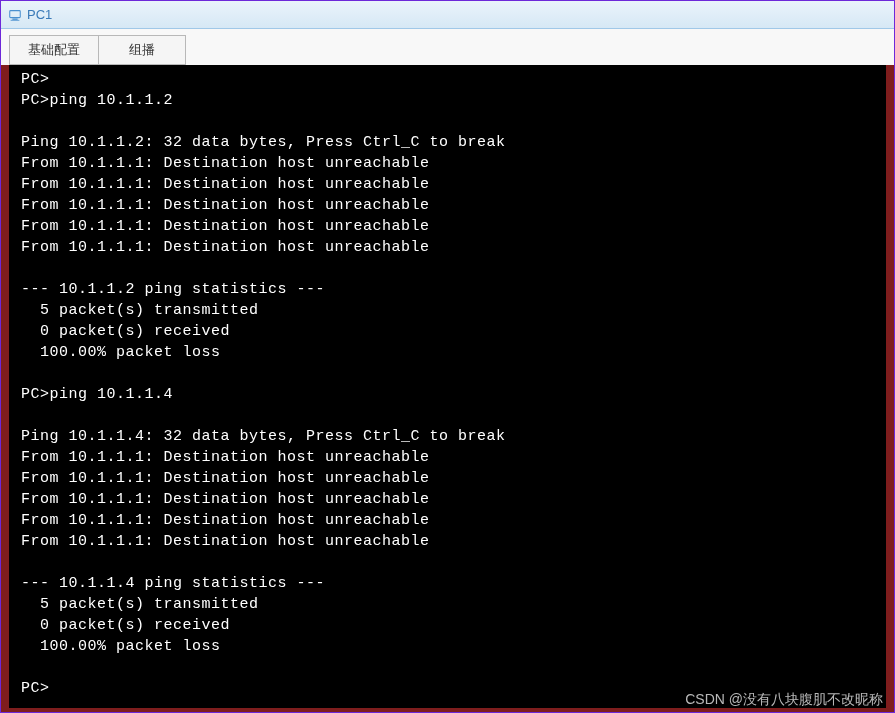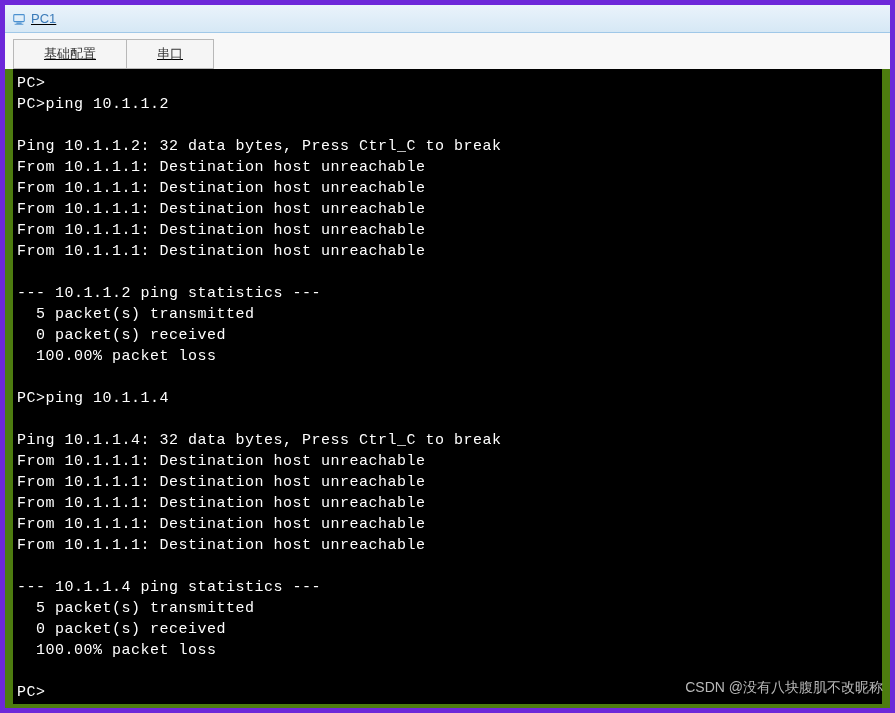--- a/index.html
+++ b/index.html
@@ -11,23 +11,22 @@
       font-family: "Microsoft YaHei", Arial, sans-serif;
       background: #f0f0f0;
       width: 895px;
       height: 713px;
       overflow: hidden;
       position: relative;
     }
     .window {
       width: 100%;
       height: 100%;
-      background: #4d7c0f;
-      border: 5px solid #6d28d9;
-      text-decoration: underline;
+      background: #7f1d1d;
+      border: 1px solid #6d28d9;
     }
     .title-bar {
       height: 28px;
       background: linear-gradient(to bottom, #eaf3fb, #d6e8f5);
       display: flex;
       align-items: center;
       padding: 0 6px;
       border-bottom: 1px solid #a0c8e8;
     }
     .title-icon {
@@ -47,21 +46,21 @@
       font-size: 13px;
       font-weight: normal;
     }
     .tab-bar {
       display: flex;
       padding: 6px 8px 0 8px;
       background: #f8f8f8;
       gap: 0;
     }
     .tab {
-      padding: 5px 30px;
+      padding: 5px 18px;
       border: 1px solid #b8b8b8;
       background: #f5f5f5;
       font-size: 13px;
       color: #333;
       cursor: pointer;
       margin-right: -1px;
       min-width: 88px;
       text-align: center;
       white-space: nowrap;
     }
@@ -70,30 +69,30 @@
       border-bottom: 1px solid #ffffff;
       position: relative;
       z-index: 1;
     }
     .terminal {
       background: #000000;
       color: #ffffff;
       font-family: "Consolas", "Courier New", monospace;
       font-size: 15px;
       line-height: 1.4;
-      padding: 4px 4px;
+      padding: 4px 12px;
       margin: 0 8px;
       height: calc(100% - 68px);
       overflow: hidden;
       white-space: pre;
       letter-spacing: 0.5px;
     }
     .watermark {
       position: absolute;
-      bottom: 16px;
+      bottom: 4px;
       right: 12px;
       color: #d8d8d8;
       font-size: 14px;
       font-family: Arial, sans-serif;
       opacity: 0.85;
       pointer-events: none;
     }
   </style>
 </head>
 <body>
@@ -105,21 +104,21 @@
         <rect x="2" y="3" width="12" height="8" rx="1" fill="none" stroke="#4a90d0" stroke-width="1.2"></rect>
         <rect x="5" y="12" width="6" height="1.5" fill="#4a90d0"></rect>
         <rect x="3" y="13.5" width="10" height="1" fill="#4a90d0"></rect>
       </svg>
     </span>
     <span class="title-text">PC1</span>
   </div>
 
   <div class="tab-bar">
     <div class="tab">基础配置</div>
-    <div class="tab">串口</div>
+    <div class="tab">组播</div>
   </div>
 
   <div class="terminal" id="terminal-content">PC&gt;
 PC&gt;ping 10.1.1.2
 
 Ping 10.1.1.2: 32 data bytes, Press Ctrl_C to break
 From 10.1.1.1: Destination host unreachable
 From 10.1.1.1: Destination host unreachable
 From 10.1.1.1: Destination host unreachable
 From 10.1.1.1: Destination host unreachable

